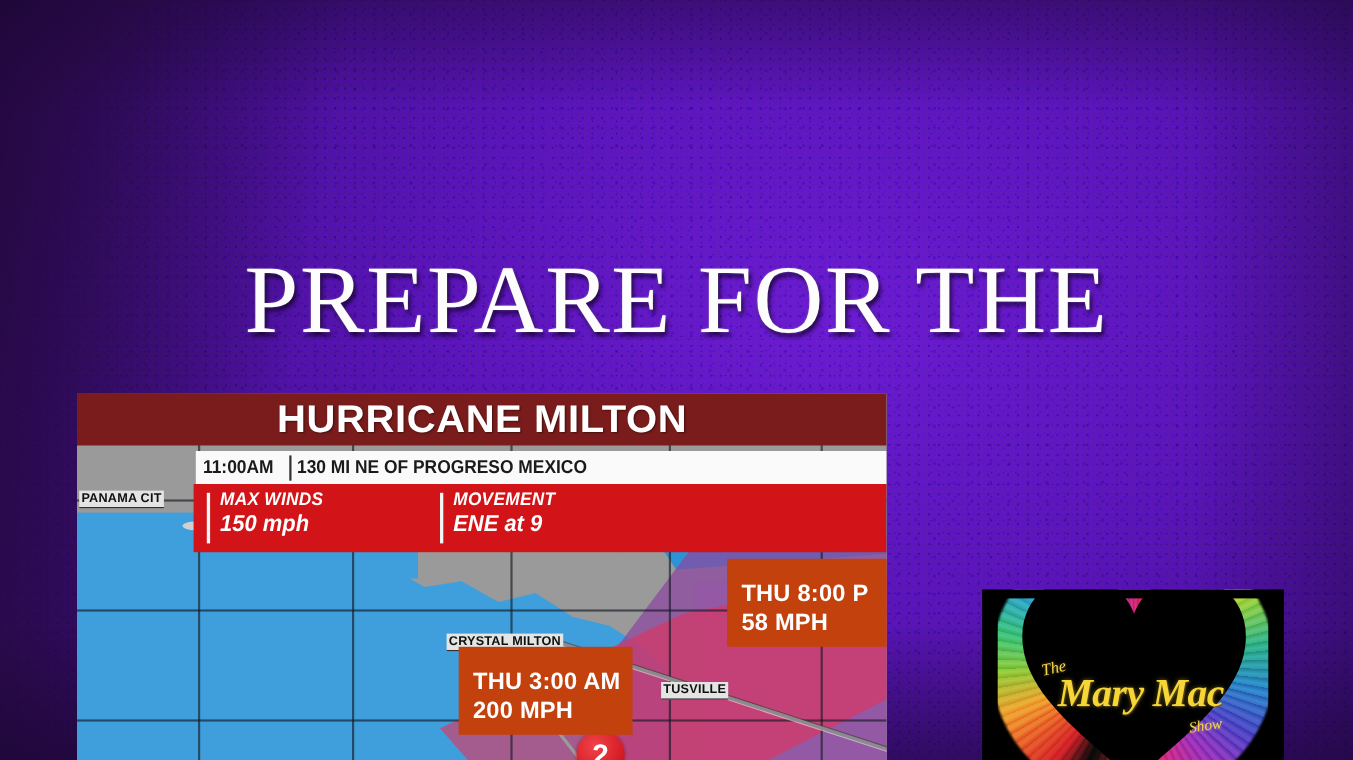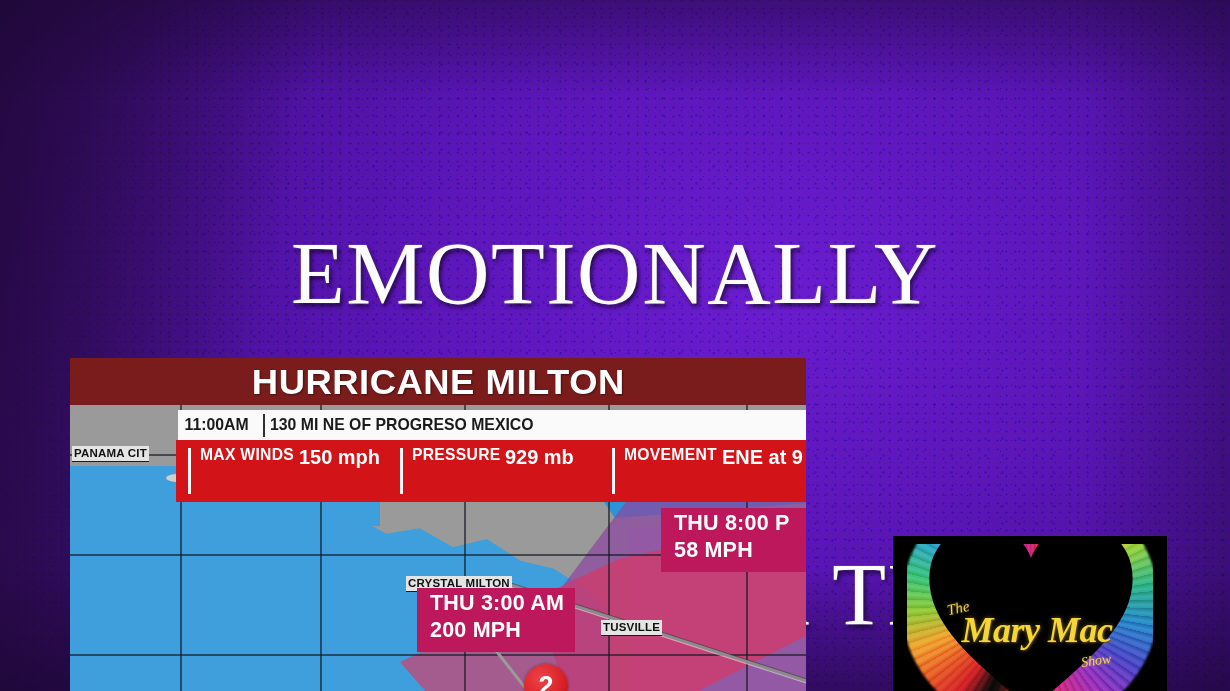--- a/index.html
+++ b/index.html
@@ -277,21 +277,21 @@
     display: flex;
     padding: 4px 0 0 0;
     position: relative;
   }
   .stat .bar {
     width: 3px;
     background: #f6f6f6;
     margin: 4px 9px 8px 12px;
     flex: 0 0 3px;
   }
-  .stat .txt { display: flex; flex-direction: row; justify-content: flex-start; }
+  .stat .txt { display: flex; flex-direction: column; justify-content: flex-start; font-style: italic; }
   .stat .lbl {
     color: #fff; font-weight: bold; font-size: 16.5px;
     letter-spacing: .3px; line-height: 20px;
     font-family: "Liberation Sans", sans-serif;
     transform: scaleX(.95); transform-origin: left center;
     white-space: nowrap;
   }
   .stat .val {
     color: #fff; font-weight: bold; font-size: 21px;
     line-height: 25px;
@@ -299,22 +299,22 @@
     transform: scaleX(.95); transform-origin: left center;
     white-space: nowrap;
   }
   #stat-max-winds { width: 212px; }
   #stat-pressure  { width: 212px; }
   #stat-movement  { width: 206px; }
 
   
   .callout {
     position: absolute;
-    background: #be185d;
-    padding: 2px 11px 8px 13px;
+    background: #c2410c;
+    padding: 18px 11px 8px 13px;
     color: #fff;
     font-family: "Liberation Sans", sans-serif;
     white-space: nowrap;
   }
   .callout .l1, .callout .l2 {
     display: block;
     font-weight: bold;
     font-size: 21.5px;
     line-height: 27px;
     letter-spacing: .2px;
@@ -425,21 +425,20 @@
 
 <div id="stage">
 
   <div class="bg-base"></div>
   <div class="bg-noise"></div>
   <div class="bg-noise2"></div>
   <div class="bg-vig-left"></div>
   <div class="bg-vig-edges"></div>
 
   <div class="headline">
-    <span class="l1">EMOTIONALLY</span>
     <span class="l2">PREPARE FOR THE</span>
     
   </div>
 
   <div id="weather-map">
 
     <div class="map-land"></div>
     <div class="land-peninsula"></div>
     <div class="panhandle-water"></div>
     <div class="gulf-water"></div>
@@ -495,27 +494,20 @@
       <span class="sep"></span>
       <span class="place">130 MI NE OF PROGRESO MEXICO</span>
     </div>
 
     <div class="stats-panel">
       <div class="stat" id="stat-max-winds">
         <span class="bar"></span>
         <span class="txt">
           <span class="lbl">MAX WINDS</span>
           <span class="val">150 mph</span>
-        </span>
-      </div>
-      <div class="stat" id="stat-pressure">
-        <span class="bar"></span>
-        <span class="txt">
-          <span class="lbl">PRESSURE</span>
-          <span class="val">929 mb</span>
         </span>
       </div>
       <div class="stat" id="stat-movement">
         <span class="bar"></span>
         <span class="txt">
           <span class="lbl">MOVEMENT</span>
           <span class="val">ENE at 9</span>
         </span>
       </div>
     </div>

